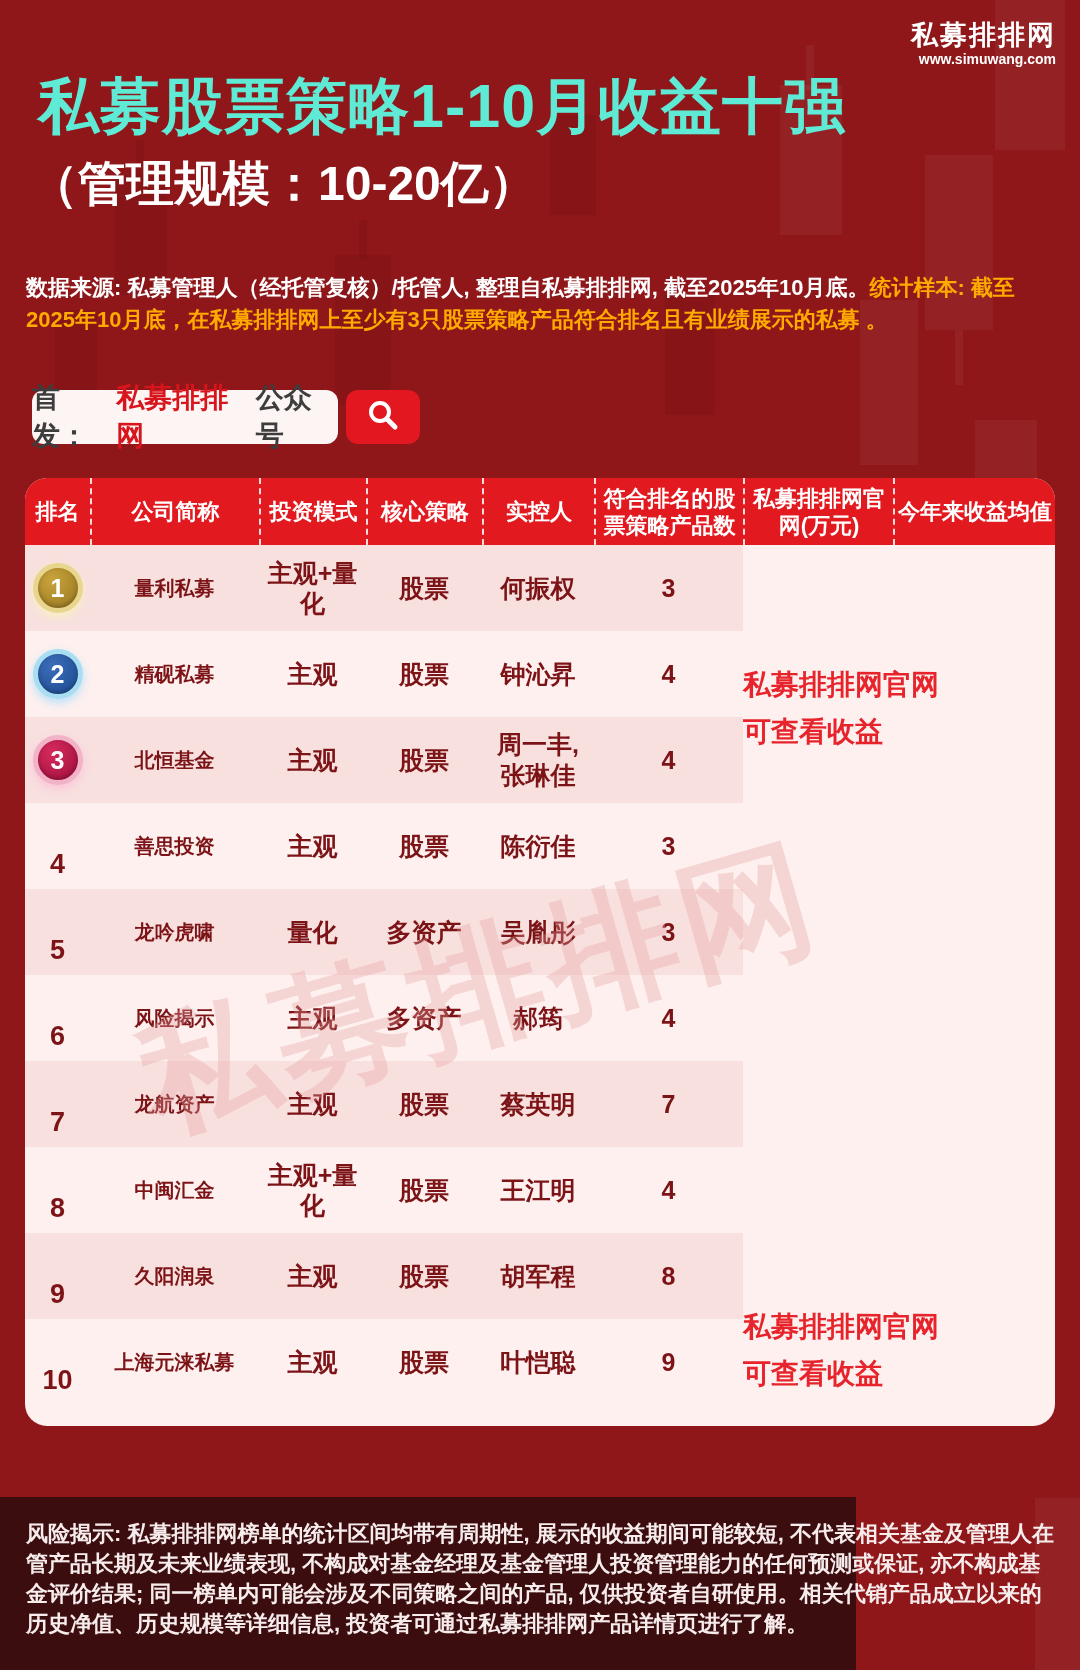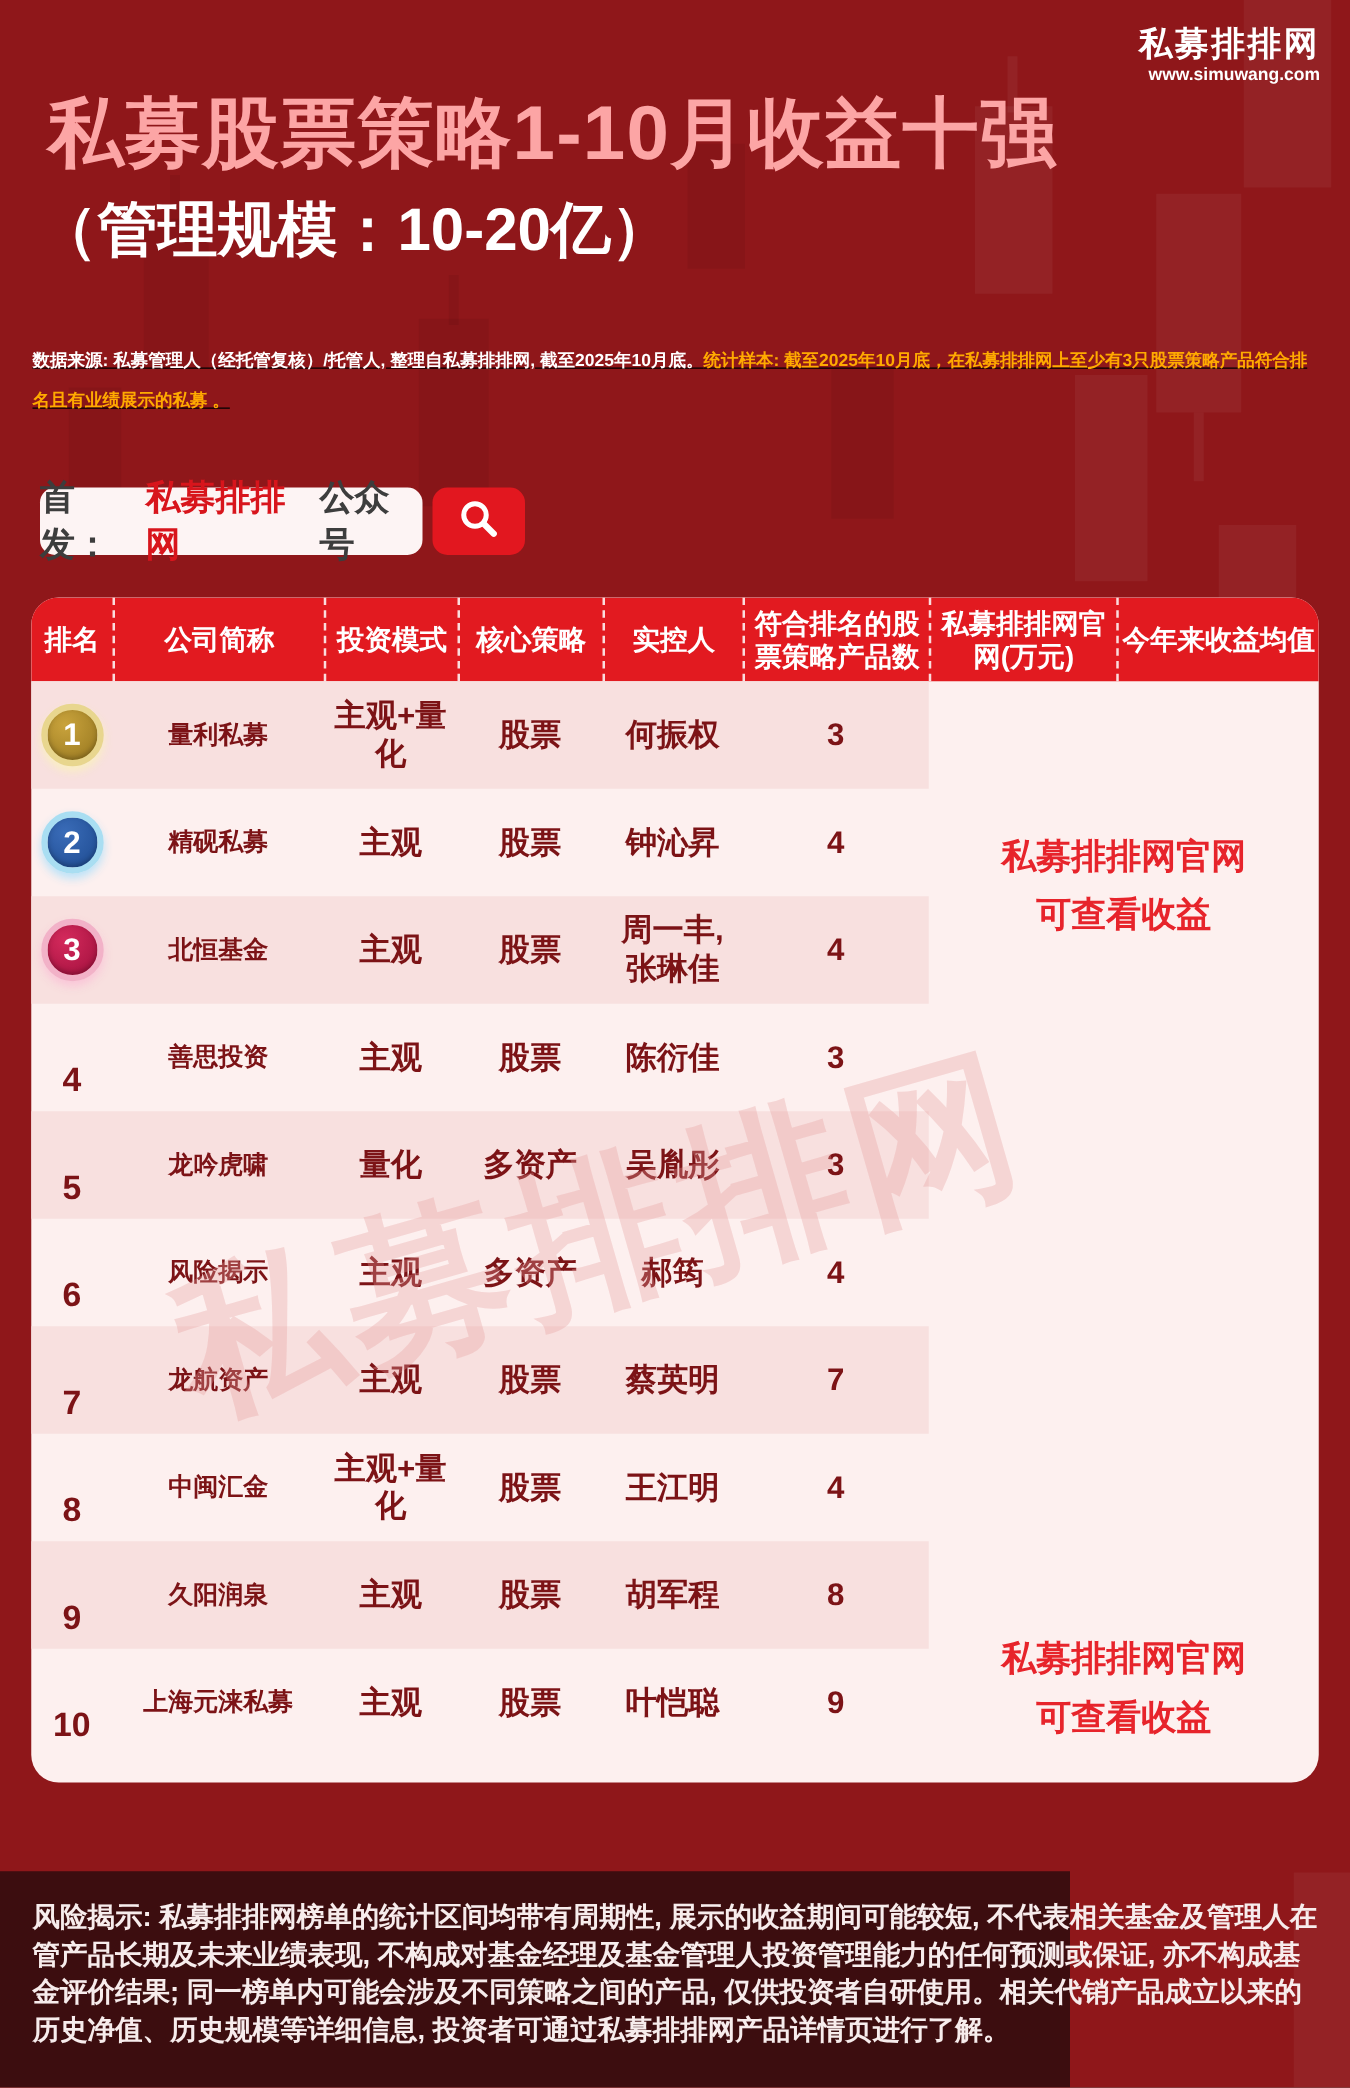--- a/index.html
+++ b/index.html
@@ -7,24 +7,24 @@
         background:#8f171a;font-family:"Liberation Sans","DejaVu Sans",sans-serif;}
   
   .candle{position:absolute;}
   .candle.light{background:rgba(255,255,255,0.05);}
   .candle.dark{background:rgba(0,0,0,0.055);}
   
   .logo{position:absolute;top:20px;right:24px;text-align:right;color:#fff;z-index:5;}
   .logo-name{font-size:27px;font-weight:bold;letter-spacing:2px;line-height:30px;}
   .logo-url{font-size:14px;font-weight:bold;line-height:18px;}
   
-  .title{position:absolute;left:38px;top:66px;font-size:61px;font-weight:800;color:#fca5a5;letter-spacing:1px;z-index:5;}
+  .title{position:absolute;left:38px;top:66px;font-size:61px;font-weight:800;color:#5eead4;letter-spacing:1px;z-index:5;}
   .subtitle{position:absolute;left:30px;top:152px;font-size:48px;font-weight:800;color:#fff;z-index:5;}
   
-  .source{position:absolute;left:26px;top:272px;width:1024px;font-size:14px;line-height:32px;font-weight:bold;z-index:5;text-decoration:underline;}
+  .source{position:absolute;left:26px;top:272px;width:1024px;font-size:22px;line-height:32px;font-weight:bold;z-index:5;}
   .source-white{color:#ffffff;}
   .source-highlight{color:#ffaa00;}
   
   .search-bar{position:absolute;left:32px;top:390px;display:flex;align-items:center;z-index:5;}
   .search-pill{background:#fdf4f4;border-radius:12px;width:306px;height:54px;display:flex;
                align-items:center;justify-content:center;font-size:28px;font-weight:bold;color:#3d3d3d;}
   .search-brand{color:#d8151c;padding:0 2px;}
   .search-btn{margin-left:8px;width:74px;height:54px;background:#e2171f;border-radius:12px;
               display:flex;align-items:center;justify-content:center;cursor:pointer;}
   
@@ -48,21 +48,21 @@
   .rank-num{font-size:27px;}
   .medal{width:40px;height:40px;border-radius:50%;margin:0 auto;display:flex;align-items:center;
          justify-content:center;color:#fff;font-size:25px;font-weight:bold;}
   .medal-gold{background:radial-gradient(circle at 35% 30%,#c9a33c,#96761f);border:5px solid #e8d68e;
               box-shadow:0 4px 8px rgba(250,240,190,0.95), inset 0 -2px 4px rgba(0,0,0,0.25);}
   .medal-blue{background:radial-gradient(circle at 35% 30%,#3a6cb8,#1d4a90);border:5px solid #a9def2;
               box-shadow:0 4px 8px rgba(180,225,250,0.95), inset 0 -2px 4px rgba(0,0,0,0.25);}
   .medal-crimson{background:radial-gradient(circle at 35% 30%,#d42a5c,#a00f3c);border:5px solid #f2b2c8;
               box-shadow:0 4px 8px rgba(250,195,215,0.95), inset 0 -2px 4px rgba(0,0,0,0.25);}
   .body-right{width:312px;position:relative;}
-  .annotation{position:absolute;left:0;width:100%;text-align:center;color:#e7242b;font-weight:bold;
+  .annotation{position:absolute;left:0;width:100%;text-align:left;color:#e7242b;font-weight:bold;
               font-size:28px;line-height:47px;z-index:2;}
   .ann-1{top:116px;}
   .ann-2{top:758px;}
   .annotation div{white-space:nowrap;}
   .watermark{position:absolute;left:105px;top:355px;font-size:132px;font-weight:bold;
              color:rgba(232,158,158,0.33);transform:rotate(-16deg);letter-spacing:8px;
              white-space:nowrap;pointer-events:none;z-index:3;}
   
   .footer{position:absolute;left:0;top:1497px;width:856px;height:173px;background:#3c0d0f;z-index:3;}
   .disclaimer{position:absolute;left:26px;top:22px;width:1028px;font-size:22px;line-height:30px;

